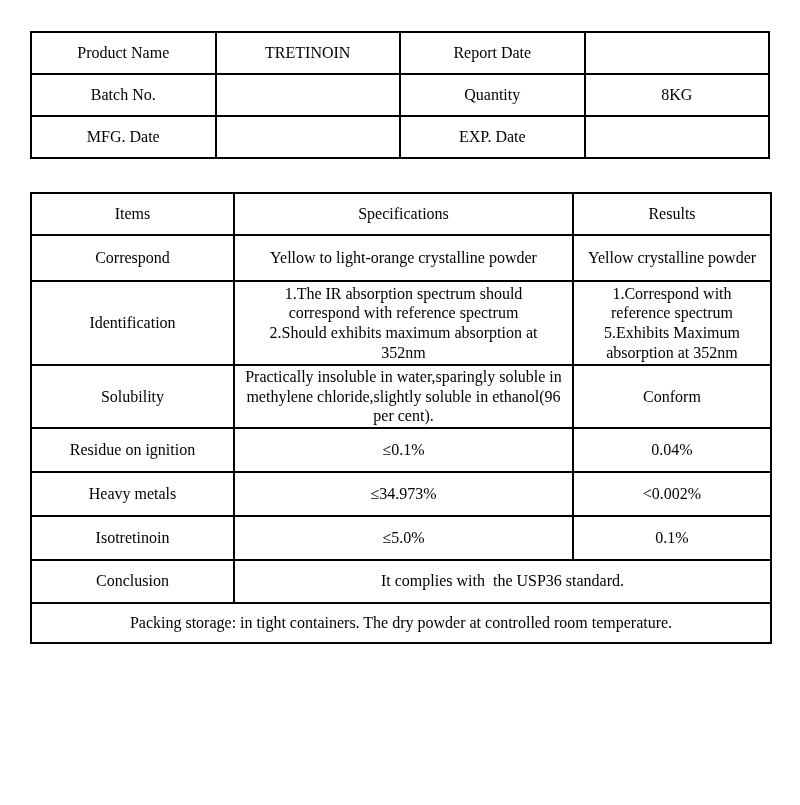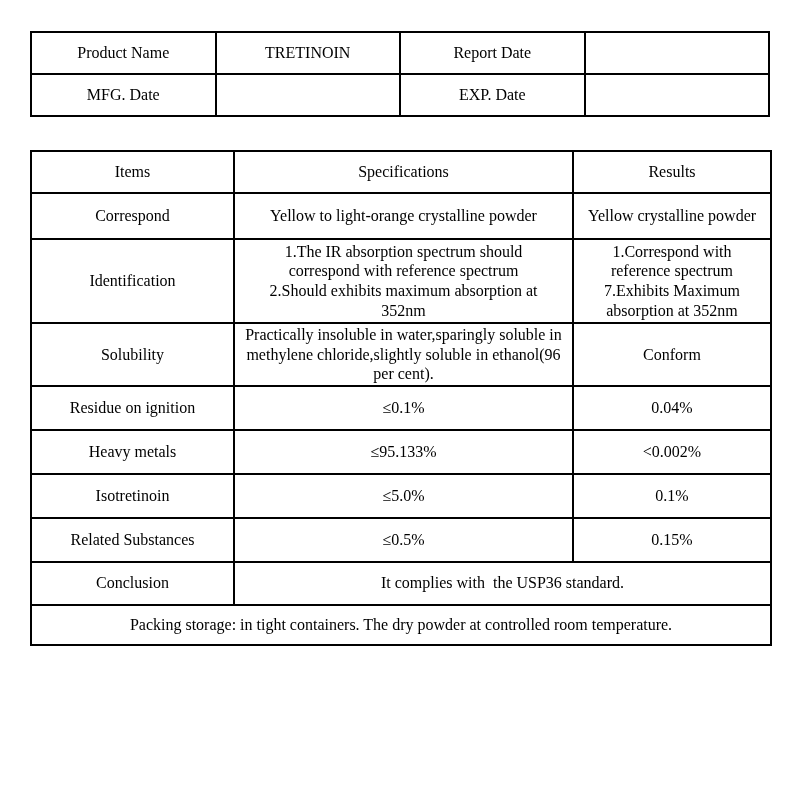--- a/index.html
+++ b/index.html
@@ -59,20 +59,26 @@
         <col style="width:25%">
     </colgroup>
     <tbody>
       <tr>
         <td>Product Name</td>
         <td>TRETINOIN</td>
         <td>Report Date</td>
         <td></td>
       </tr>
       <tr>
+        <td>Batch No.</td>
+        <td></td>
+        <td>Quantity</td>
+        <td>8KG</td>
+      </tr>
+      <tr>
         <td>MFG. Date</td>
         <td></td>
         <td>EXP. Date</td>
         <td></td>
       </tr>
     </tbody>
   </table>
 
   <table class="spec-table">
     <colgroup>
@@ -94,54 +100,49 @@
       </tr>
 
       <tr class="rh-ident">
         <td>Identification</td>
         <td class="multiline">1.The IR absorption spectrum should
 correspond with reference spectrum
 2.Should exhibits maximum absorption at
 352nm</td>
         <td class="multiline">1.Correspond with
 reference spectrum
-7.Exhibits Maximum
+5.Exhibits Maximum
 absorption at 352nm</td>
       </tr>
 
       <tr class="rh-sol">
         <td>Solubility</td>
         <td>Practically insoluble in water,sparingly soluble in methylene chloride,slightly soluble in ethanol(96 per cent).</td>
         <td>Conform</td>
       </tr>
 
 
       <tr class="rh-std">
         <td>Residue on ignition</td>
         <td>≤0.1%</td>
         <td>0.04%</td>
       </tr>
 
       <tr class="rh-std">
         <td>Heavy metals</td>
-        <td>≤95.133%</td>
+        <td>≤34.973%</td>
         <td>&lt;0.002%</td>
       </tr>
 
       <tr class="rh-std">
         <td>Isotretinoin</td>
         <td>≤5.0%</td>
         <td>0.1%</td>
       </tr>
 
-      <tr class="rh-std">
-        <td>Related Substances</td>
-        <td>≤0.5%</td>
-        <td>0.15%</td>
-      </tr>
 
 
       <tr class="rh-concl">
         <td>Conclusion</td>
         <td class="keep-spaces" colspan="2">It complies with  the USP36 standard.</td>
       </tr>
 
       <tr class="rh-pack">
         <td colspan="3">Packing storage: in tight containers. The dry powder at controlled room temperature.</td>
       </tr>

